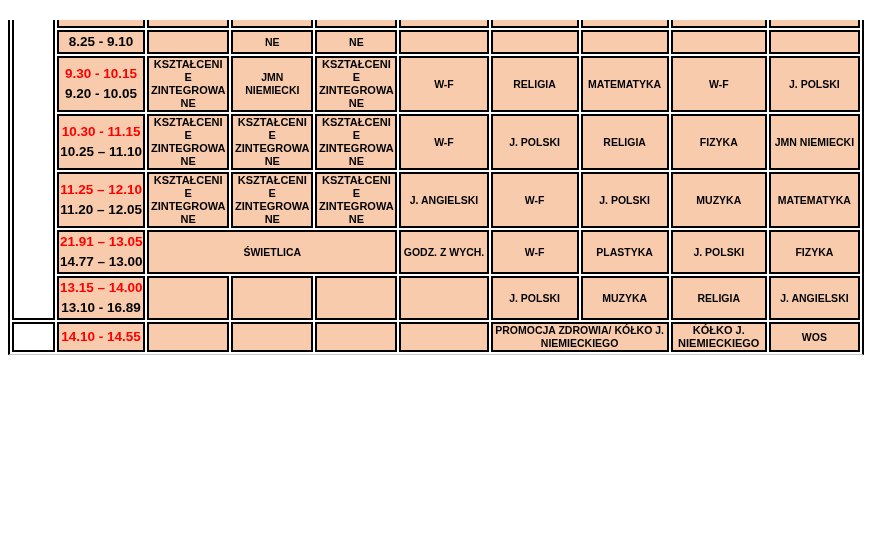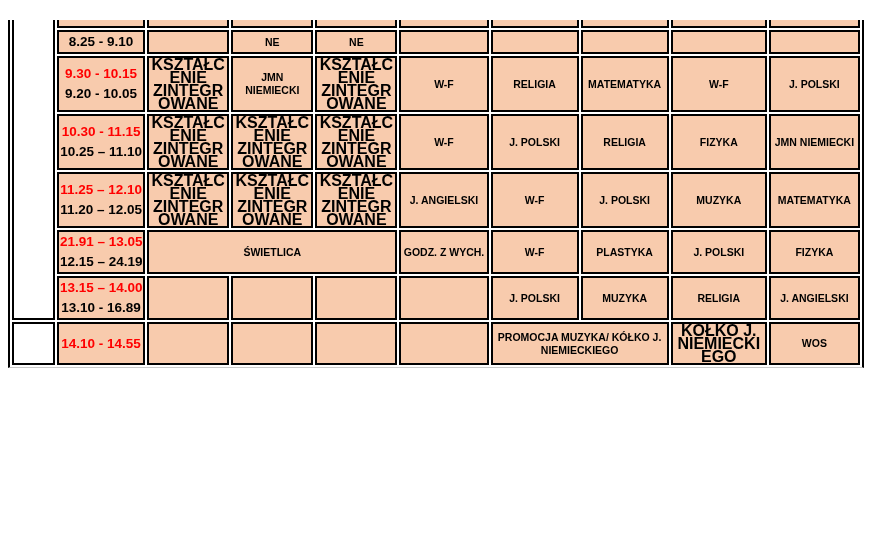--- a/index.html
+++ b/index.html
@@ -64,21 +64,21 @@
   }
   .time-line { color: var(--text, #000); }
   .time-line.red { color: var(--time-red, #FF0000); }
 
   td.cell {
     font-size: 10.5px;
     line-height: 13px;
     overflow-wrap: break-word;
     word-break: break-word;
   }
-  td.cell.long { font-size: 16px; }
+  td.cell.long { font-size: 11px; }
 </style>
 </head>
 <body>
 
 <div class="viewport">
   <div class="page">
     <table class="timetable">
       <colgroup>
         <col class="col-day">
         <col class="col-time">
@@ -155,21 +155,21 @@
             <td class="cell long">KSZTAŁCENIE ZINTEGROWANE</td>
             <td class="cell">J. ANGIELSKI</td>
             <td class="cell">W-F</td>
             <td class="cell">J. POLSKI</td>
             <td class="cell">MUZYKA</td>
             <td class="cell">MATEMATYKA</td>
           </tr>
           <tr class="r5">
             <td class="time-cell">
               <div class="time-line red">21.91 – 13.05</div>
-              <div class="time-line">12.15 – 24.19</div>
+              <div class="time-line">14.77 – 13.00</div>
             </td>
             <td class="cell" colspan="3">ŚWIETLICA</td>
             <td class="cell">GODZ. Z WYCH.</td>
             <td class="cell">W-F</td>
             <td class="cell">PLASTYKA</td>
             <td class="cell">J. POLSKI</td>
             <td class="cell">FIZYKA</td>
           </tr>
           <tr class="r6">
             <td class="time-cell">
@@ -187,20 +187,20 @@
           </tr>
           <tr class="r7">
             <td class="day-cell"></td>
             <td class="time-cell">
               <div class="time-line red">14.10 - 14.55</div>
             </td>
             <td class="cell"></td>
             <td class="cell"></td>
             <td class="cell"></td>
             <td class="cell"></td>
-            <td class="cell" colspan="2">PROMOCJA MUZYKA/ KÓŁKO J. NIEMIECKIEGO</td>
+            <td class="cell" colspan="2">PROMOCJA ZDROWIA/ KÓŁKO J. NIEMIECKIEGO</td>
             <td class="cell long">KÓŁKO J. NIEMIECKIEGO</td>
             <td class="cell">WOS</td>
           </tr>
         </tbody>
     </table>
   </div>
 </div>
 
 </body></html>

